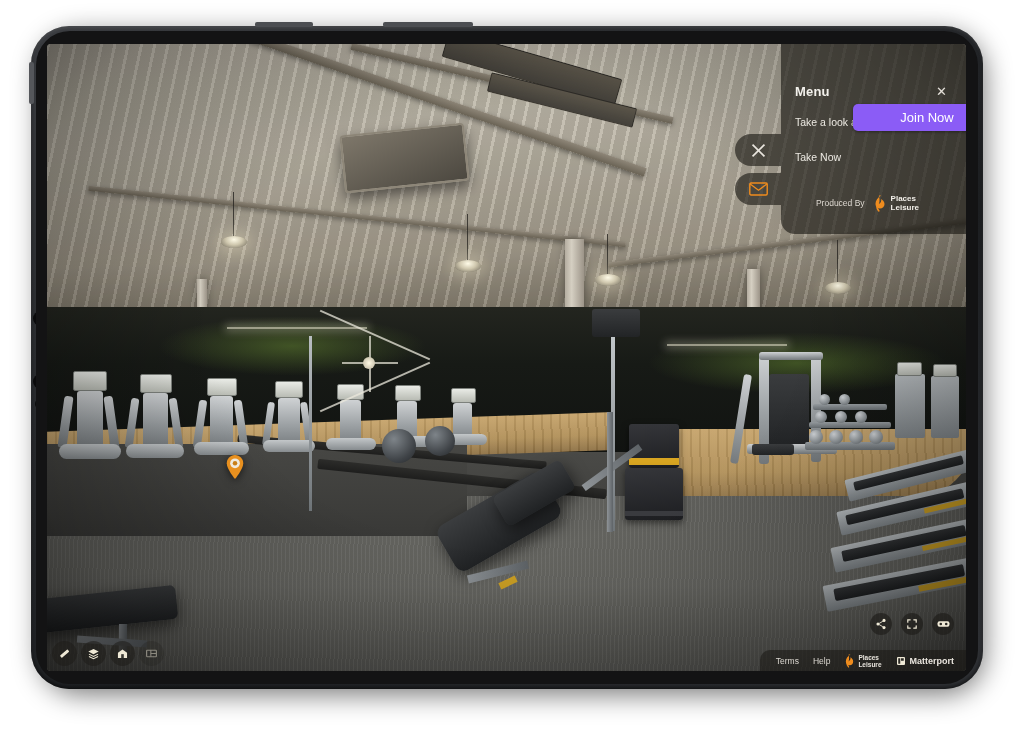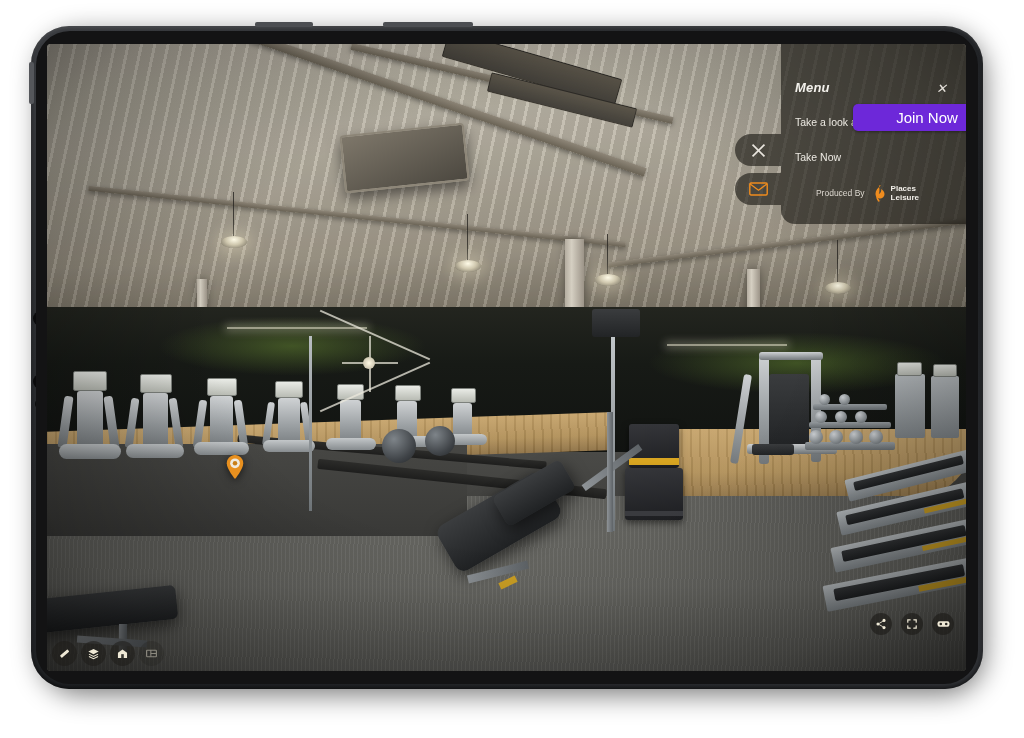--- a/index.html
+++ b/index.html
@@ -262,34 +262,33 @@
     width: 185px;
     padding: 36px 0 22px 0;
     background: rgba(24,22,18,.62);
     border-bottom-left-radius: 14px;
     color: #efece6;
   }
   .join-btn {
     position: absolute;
     left: 806px; top: 60px;
     width: 148px; height: 27px;
-    background: #6d28d9;
+    background: #8b5cf6;
     border: none;
     border-radius: 5px;
     color: #ffffff;
-    font-size: 15px;
+    font-size: 13px;
     font-family: "Liberation Sans", sans-serif;
     cursor: pointer;
     box-shadow: 0 1px 3px rgba(0,0,0,.4);
   }
   .menu-head {
-    display: flex; justify-content: space-between;
+    display: flex; align-items: center; justify-content: space-between;
     padding: 0 16px 0 14px;
     height: 22px;
-    font-style: italic;
   }
   .menu-title {
     font-size: 13px; font-weight: bold; letter-spacing: .2px;
     color: #f3f1ec;
   }
   .menu-x {
     font-size: 13px; color: #e6e2db; cursor: pointer; line-height: 1;
     padding: 2px 3px;
   }
   .menu-list { margin-top: 8px; }
@@ -313,21 +312,21 @@
     margin-top: 16px;
     height: 18px;
   }
   .addr-text {
     font-size: 9.5px; color: #e7e3dc;
     white-space: nowrap; overflow: hidden; text-overflow: ellipsis;
   }
   .produced {
     display: flex; align-items: center; justify-content: center;
     gap: 8px;
-    margin-top: 16px;
+    margin-top: 26px;
     padding-right: 12px;
   }
   .produced-label { font-size: 8.5px; color: #ded9d1; }
   .pl-logo { display: flex; align-items: center; gap: 4px; }
   .pl-text {
     font-size: 8px; line-height: 9px; color: #f2efe9; font-weight: bold;
   }
 
   
   .side-tab {
@@ -681,15 +680,37 @@
       </div>
       <div class="round-btn">
         <svg width="13" height="10" viewBox="0 0 24 14">
           <rect x="1" y="2" width="22" height="10" rx="3.5" fill="#efe9d6"></rect>
           <circle cx="7" cy="7" r="2.4" fill="#2a2824"></circle>
           <circle cx="17" cy="7" r="2.4" fill="#2a2824"></circle>
         </svg>
       </div>
     </div>
 
+    <div class="footer-bar">
+      <span class="footer-link">Terms</span>
+      <span class="footer-link">Help</span>
+      <span class="footer-pl">
+        <svg width="11" height="14" viewBox="0 0 24 30">
+          <path d="M14 1C8 5 4 10 4 16a8 8 0 0016 0c0-4-3-7-6-9 1 4-1 7-4 9 2-5 1-11 0-15z" fill="#ef8c1e"></path>
+          <path d="M10 28c-3-3-4-7-3-11" stroke="#ef8c1e" stroke-width="2.6" fill="none" stroke-linecap="round"></path>
+        </svg>
+        <span>
+          <span class="footer-pl-text" style="display:block;">Places</span>
+          <span class="footer-pl-text" style="display:block;">Leisure</span>
+        </span>
+      </span>
+      <span class="footer-mp">
+        <svg width="10" height="10" viewBox="0 0 20 20">
+          <rect x="2" y="2" width="16" height="16" rx="2" fill="#efe9d6"></rect>
+          <rect x="4.5" y="4.5" width="4" height="11" fill="#2a2824"></rect>
+          <rect x="10" y="4.5" width="5.5" height="5" fill="#2a2824"></rect>
+        </svg>
+        <span class="footer-mp-text">Matterport</span>
+      </span>
+    </div>
 
   </div>
 </div>
 
 </body></html>

